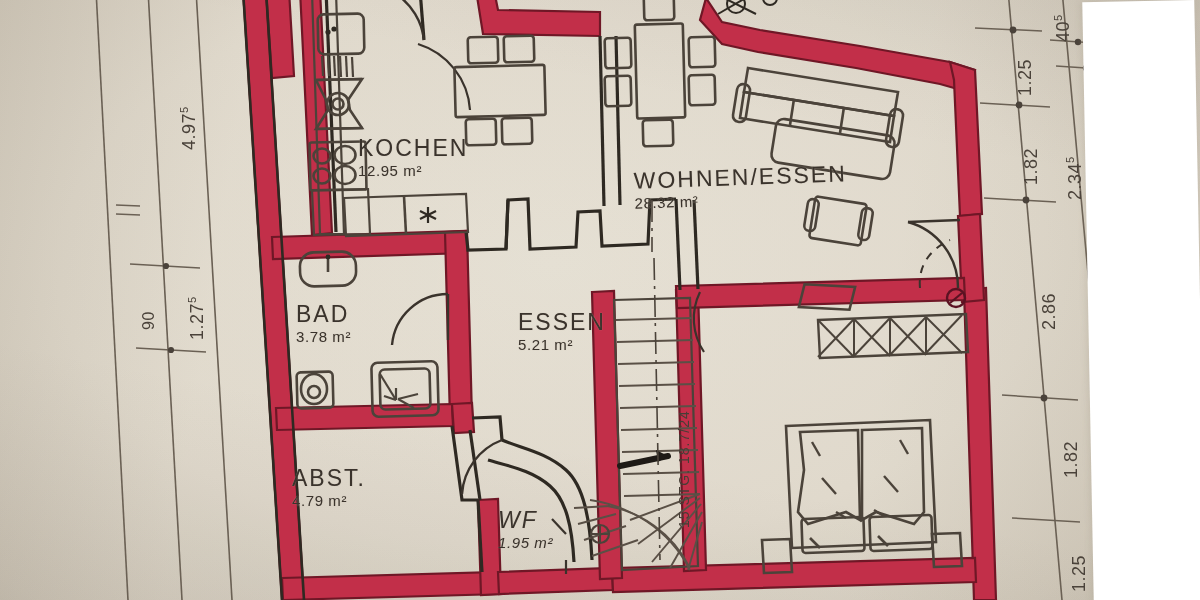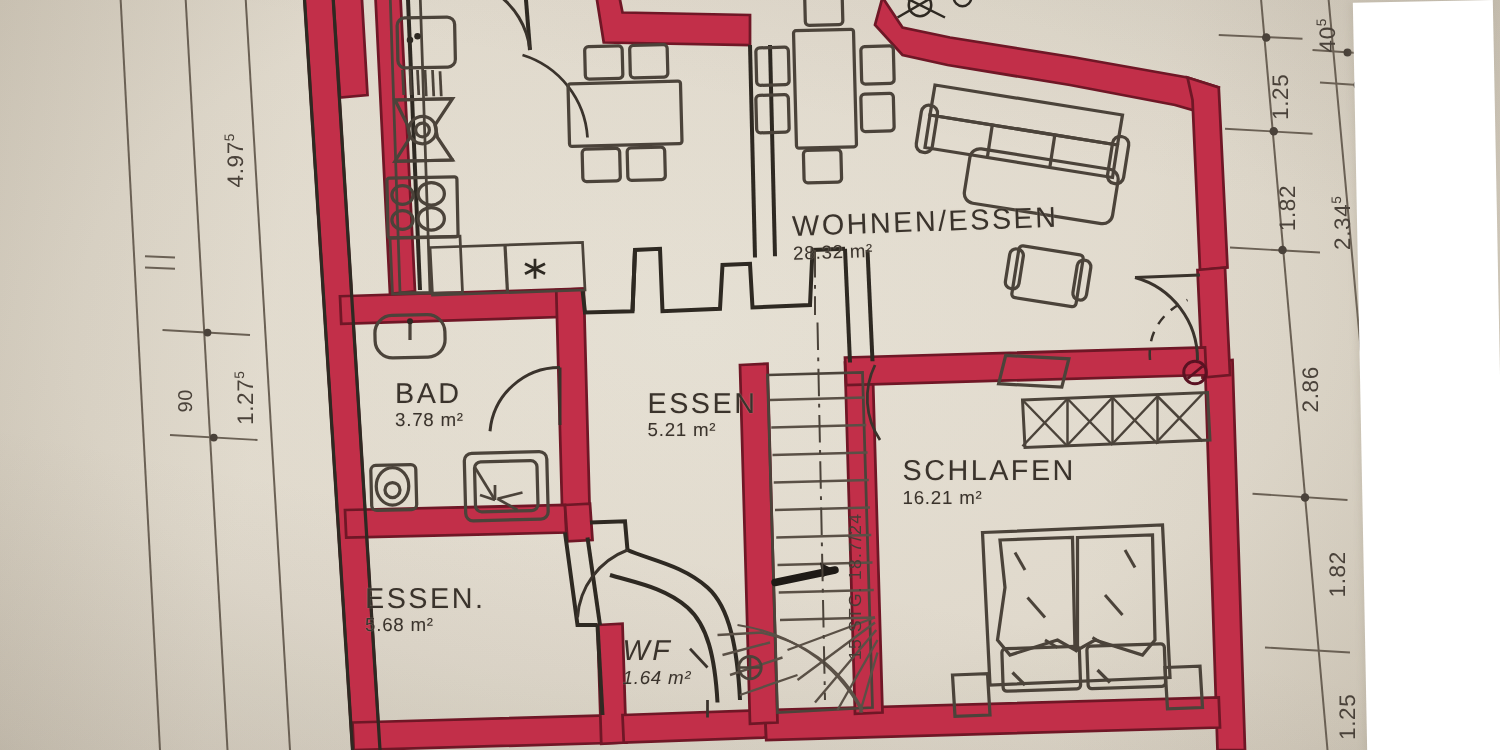--- a/index.html
+++ b/index.html
@@ -433,49 +433,49 @@
 
       <g stroke="#2e2922" stroke-width="2" fill="none">
         <circle cx="736" cy="4" r="9"></circle>
         <line x1="716" y1="-6" x2="756" y2="14"></line>
         <line x1="756" y1="-8" x2="718" y2="14"></line>
         <circle cx="770" cy="-2" r="7"></circle>
       </g>
     </svg>
   </div>
 
+  <div class="room-label" style="left:358px; top:136px;">
+    <div class="room-name">KOCHEN</div>
+    <div class="room-area">12.95 m²</div>
+  </div>
 
   <div class="room-label" style="left:634px; top:165px; transform:rotate(-2deg);">
     <div class="room-name">WOHNEN/ESSEN</div>
     <div class="room-area">28.32 m²</div>
   </div>
 
-  <div class="room-label" style="left:316px; top:302px;">
+  <div class="room-label" style="left:296px; top:302px;">
     <div class="room-name">BAD</div>
     <div class="room-area">3.78 m²</div>
   </div>
 
   <div class="room-label" style="left:518px; top:310px;">
     <div class="room-name">ESSEN</div>
     <div class="room-area">5.21 m²</div>
   </div>
 
-  <div class="room-label" style="left:722px; top:364px;">
-    <div class="room-name">SCHLAFEN</div>
-    <div class="room-area">16.21 m²</div>
-  </div>
 
   <div class="room-label" style="left:292px; top:466px;">
-    <div class="room-name">ESSEN.</div>
-    <div class="room-area">5.68 m²</div>
+    <div class="room-name">ABST.</div>
+    <div class="room-area">4.79 m²</div>
   </div>
 
   <div class="room-label" style="left:498px; top:508px;font-style:italic;">
     <div class="room-name">WF</div>
-    <div class="room-area">1.64 m²</div>
+    <div class="room-area">1.95 m²</div>
   </div>
 
   <div class="stair-note" style="left:676px; top:528px;">15 STG. 18.7/24</div>
 
   <div class="dim-label rot90" style="left:178px; top:150px;">
     <span>4.97</span><sup>5</sup>
   </div>
   <div class="dim-label rot90" style="left:138px; top:330px; font-size:16px;">
     <span>90</span><sup></sup>
   </div>

